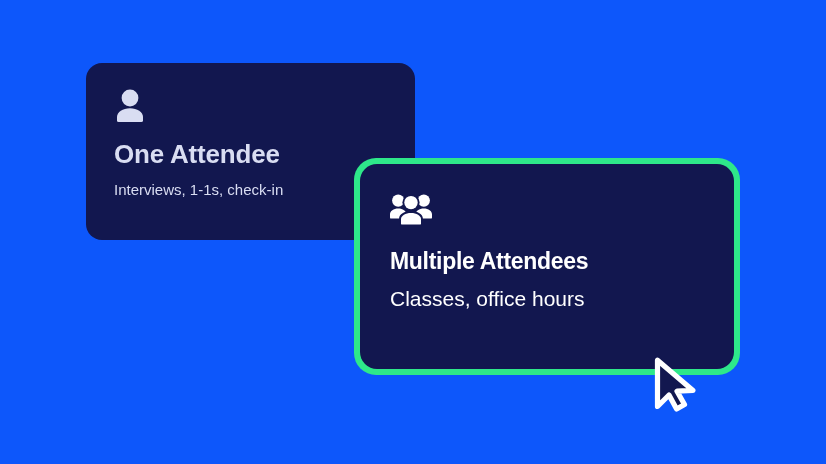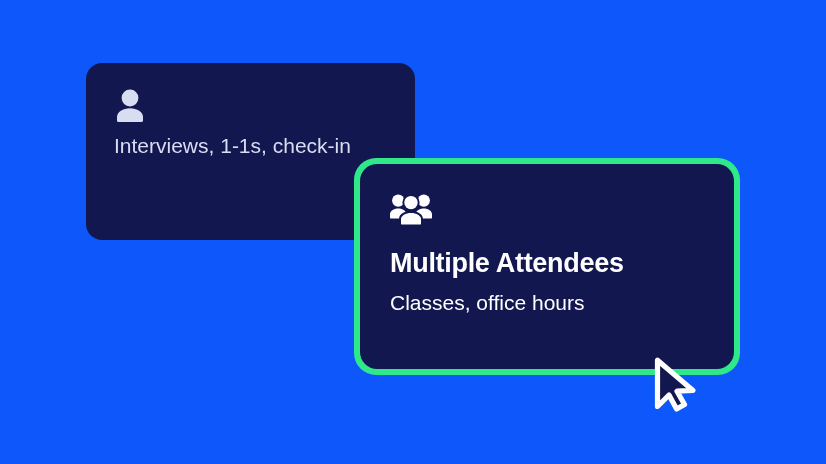--- a/index.html
+++ b/index.html
@@ -48,21 +48,21 @@
   #card-one .card-title {
     margin: 16px 0 0 0;
     font-size: 26px;
     font-weight: bold;
     letter-spacing: -0.2px;
     color: #d9ddf2;
     white-space: nowrap;
   }
   #card-one .card-subtitle {
     margin: 11px 0 16px 0;
-    font-size: 21px;
+    font-size: 15px;
     font-weight: normal;
     color: #d9ddf2;
     white-space: nowrap;
   }
 
   
   #card-two-wrap {
     position: absolute;
     left: 354px;
     top: 158px;
@@ -85,21 +85,21 @@
     box-sizing: border-box;
     padding: 28px 0 0 30px;
   }
   #card-two .card-icon {
     width: 42px;
     height: 34px;
     display: block;
   }
   #card-two .card-title {
     margin: 22px 0 0 0;
-    font-size: 27px;
+    font-size: 23px;
     font-weight: bold;
     letter-spacing: -0.3px;
     color: #ffffff;
     white-space: nowrap;
   }
   #card-two .card-subtitle {
     margin: 12px 12px 0 0;
     font-size: 21px;
     font-weight: normal;
     color: #ffffff;
@@ -124,20 +124,21 @@
 
   <div id="card-one" class="card">
 
     <span class="card-icon">
       <svg viewBox="0 0 32 34" width="32" height="34" xmlns="http://www.w3.org/2000/svg" aria-hidden="true">
         <circle cx="16" cy="9" r="8.4" fill="#d9ddf2"></circle>
         <path d="M16 19.2c-7.2 0-13 3.9-13 8.7v3.6a1.6 1.6 0 0 0 1.6 1.6h22.8a1.6 1.6 0 0 0 1.6-1.6v-3.6c0-4.8-5.8-8.7-13-8.7z" fill="#d9ddf2"></path>
       </svg>
     </span>
 
+    <div class="card-title">One Attendee</div>
 
     <div class="card-subtitle">Interviews, 1-1s, check-in</div>
   </div>
 
   <div id="card-two-wrap">
 
     <div id="card-two" class="card">
 
       <span class="card-icon">
         <svg viewBox="0 0 42 34" width="42" height="34" xmlns="http://www.w3.org/2000/svg" aria-hidden="true">

